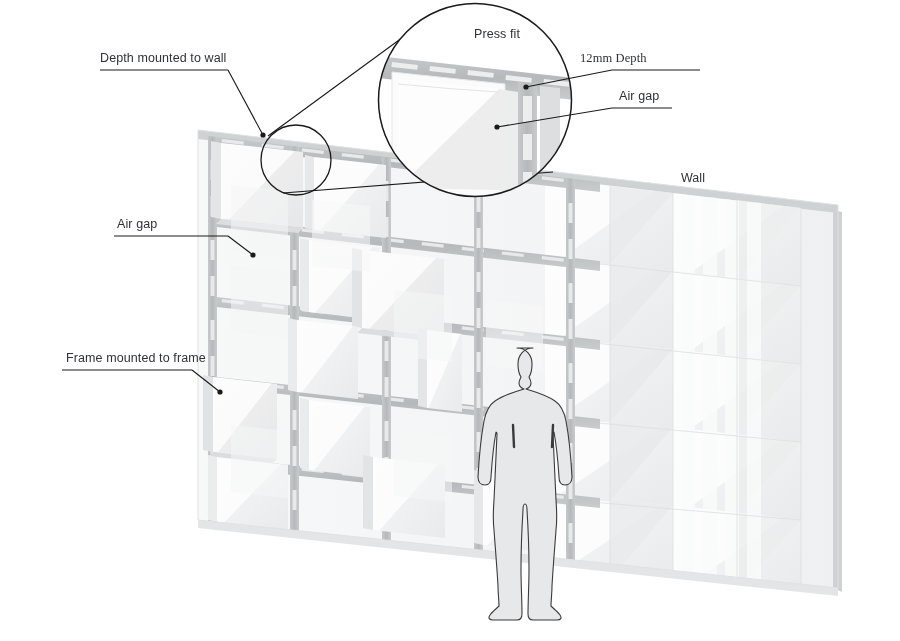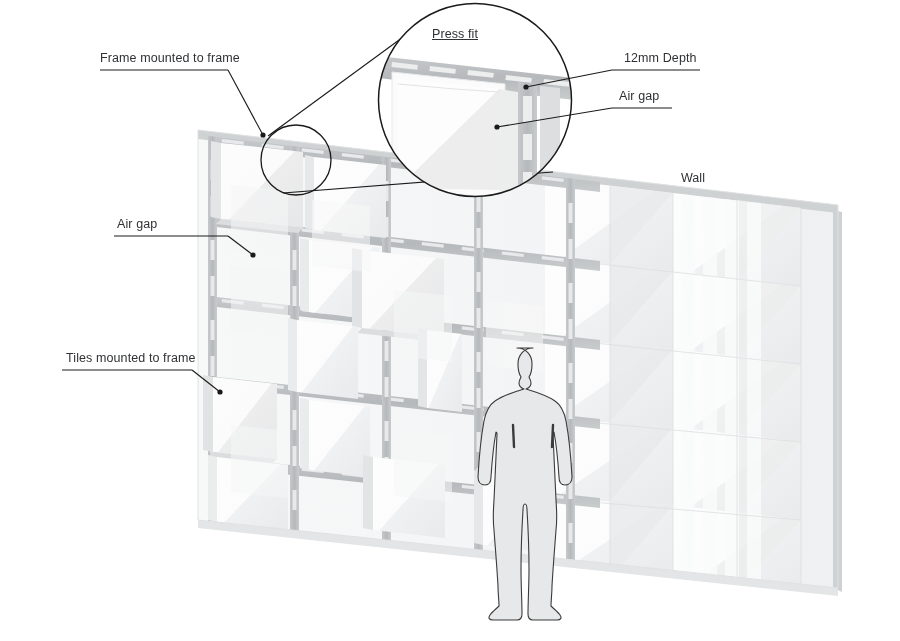--- a/index.html
+++ b/index.html
@@ -449,27 +449,27 @@
     </g>
     <g fill="#1a1a1a">
       <circle cx="263" cy="135" r="2.6"></circle>
       <circle cx="526" cy="87" r="2.6"></circle>
       <circle cx="497" cy="127" r="2.6"></circle>
       <circle cx="253" cy="255" r="2.6"></circle>
       <circle cx="220" cy="392" r="2.6"></circle>
     </g>
   </svg>
 
-  <div class="lbl" style="left:100px;top:52px;">Frame mounted to frame</div>
-
-  <div class="lbl lbl-center" style="left:455px;top:28px;text-decoration:underline;">Press fit</div>
-
-  <div class="lbl" style="left:624px;top:52px;">12mm Depth</div>
+  <div class="lbl" style="left:100px;top:52px;">Depth mounted to wall</div>
+
+  <div class="lbl lbl-center" style="left:497px;top:28px;">Press fit</div>
+
+  <div class="lbl" style="left:580px;top:52px;font-family:Liberation Serif, serif;">12mm Depth</div>
 
   <div class="lbl" style="left:619px;top:90px;">Air gap</div>
 
   <div class="lbl" style="left:117px;top:218px;">Air gap</div>
 
-  <div class="lbl" style="left:66px;top:352px;">Tiles mounted to frame</div>
+  <div class="lbl" style="left:66px;top:352px;">Frame mounted to frame</div>
 
   <div class="lbl lbl-center" style="left:693px;top:172px;">Wall</div>
 
 </div>
 
 </body></html>

